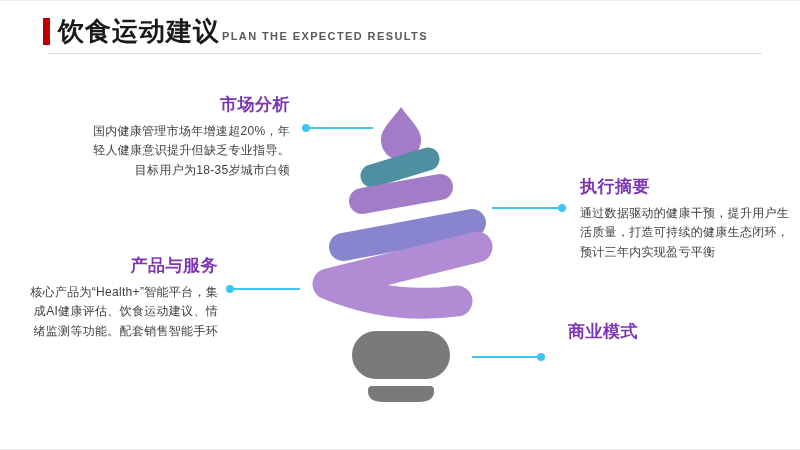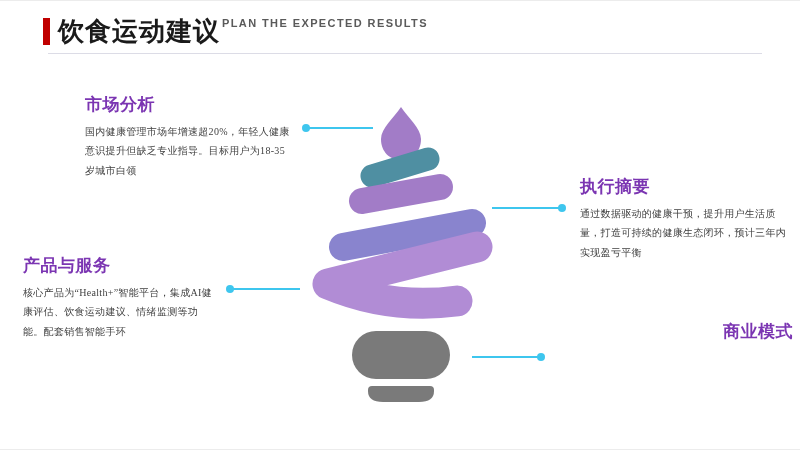--- a/index.html
+++ b/index.html
@@ -22,21 +22,21 @@
     position: absolute; left: 43px; top: 17px;
     width: 7px; height: 27px;
     background: #C00000;
   }
   .page-title {
     position: absolute; left: 58px; top: 13px;
     font-size: 26px; font-weight: bold; color: #1a1a1a;
     letter-spacing: 1px;
   }
   .page-subtitle {
-    position: absolute; left: 222px; top: 16px;
+    position: absolute; left: 222px; top: 29px;
     font-size: 11px; font-weight: bold; color: #5a5a5a;
     letter-spacing: 1.4px;
     text-align: right;
   }
   .header-divider {
     position: absolute; left: 48px; top: 52px;
     width: 714px; height: 1px;
     background: #dcdce6;
   }
 
@@ -47,30 +47,30 @@
   }
 
   
   .callout { position: absolute; }
   .callout .sec-title {
     font-size: 17px; font-weight: bold; color: #7B35B2;
     line-height: 22px; margin-bottom: 6px;
     letter-spacing: 0.5px;
   }
   .callout .sec-body {
-    font-size: 10px; color: #3f3f3f;
-    line-height: 19.3px; letter-spacing: 0.3px; font-family: Liberation Serif, serif;
+    font-size: 12px; color: #3f3f3f;
+    line-height: 19.3px; letter-spacing: 0.3px;
   }
-  .callout.align-right { text-align: left; }
+  .callout.align-right { text-align: right; }
   .callout.align-left  { text-align: left; }
 
   #callout-market   { left: 85px;  top: 93px;  width: 205px; }
   #callout-summary  { left: 580px; top: 175px; width: 212px; }
   #callout-product  { left: 23px;  top: 254px; width: 195px; }
-  #callout-business { left: 568px; top: 320px; width: 225px; text-align: right; }
+  #callout-business { left: 568px; top: 320px; width: 225px; }
 </style>
 </head>
 <body>
 
 <div class="slide">
 
   <div class="accent-bar"></div>
   <div class="page-title">饮食运动建议</div>
   <div class="page-subtitle">PLAN THE EXPECTED RESULTS</div>
   <div class="header-divider"></div>

